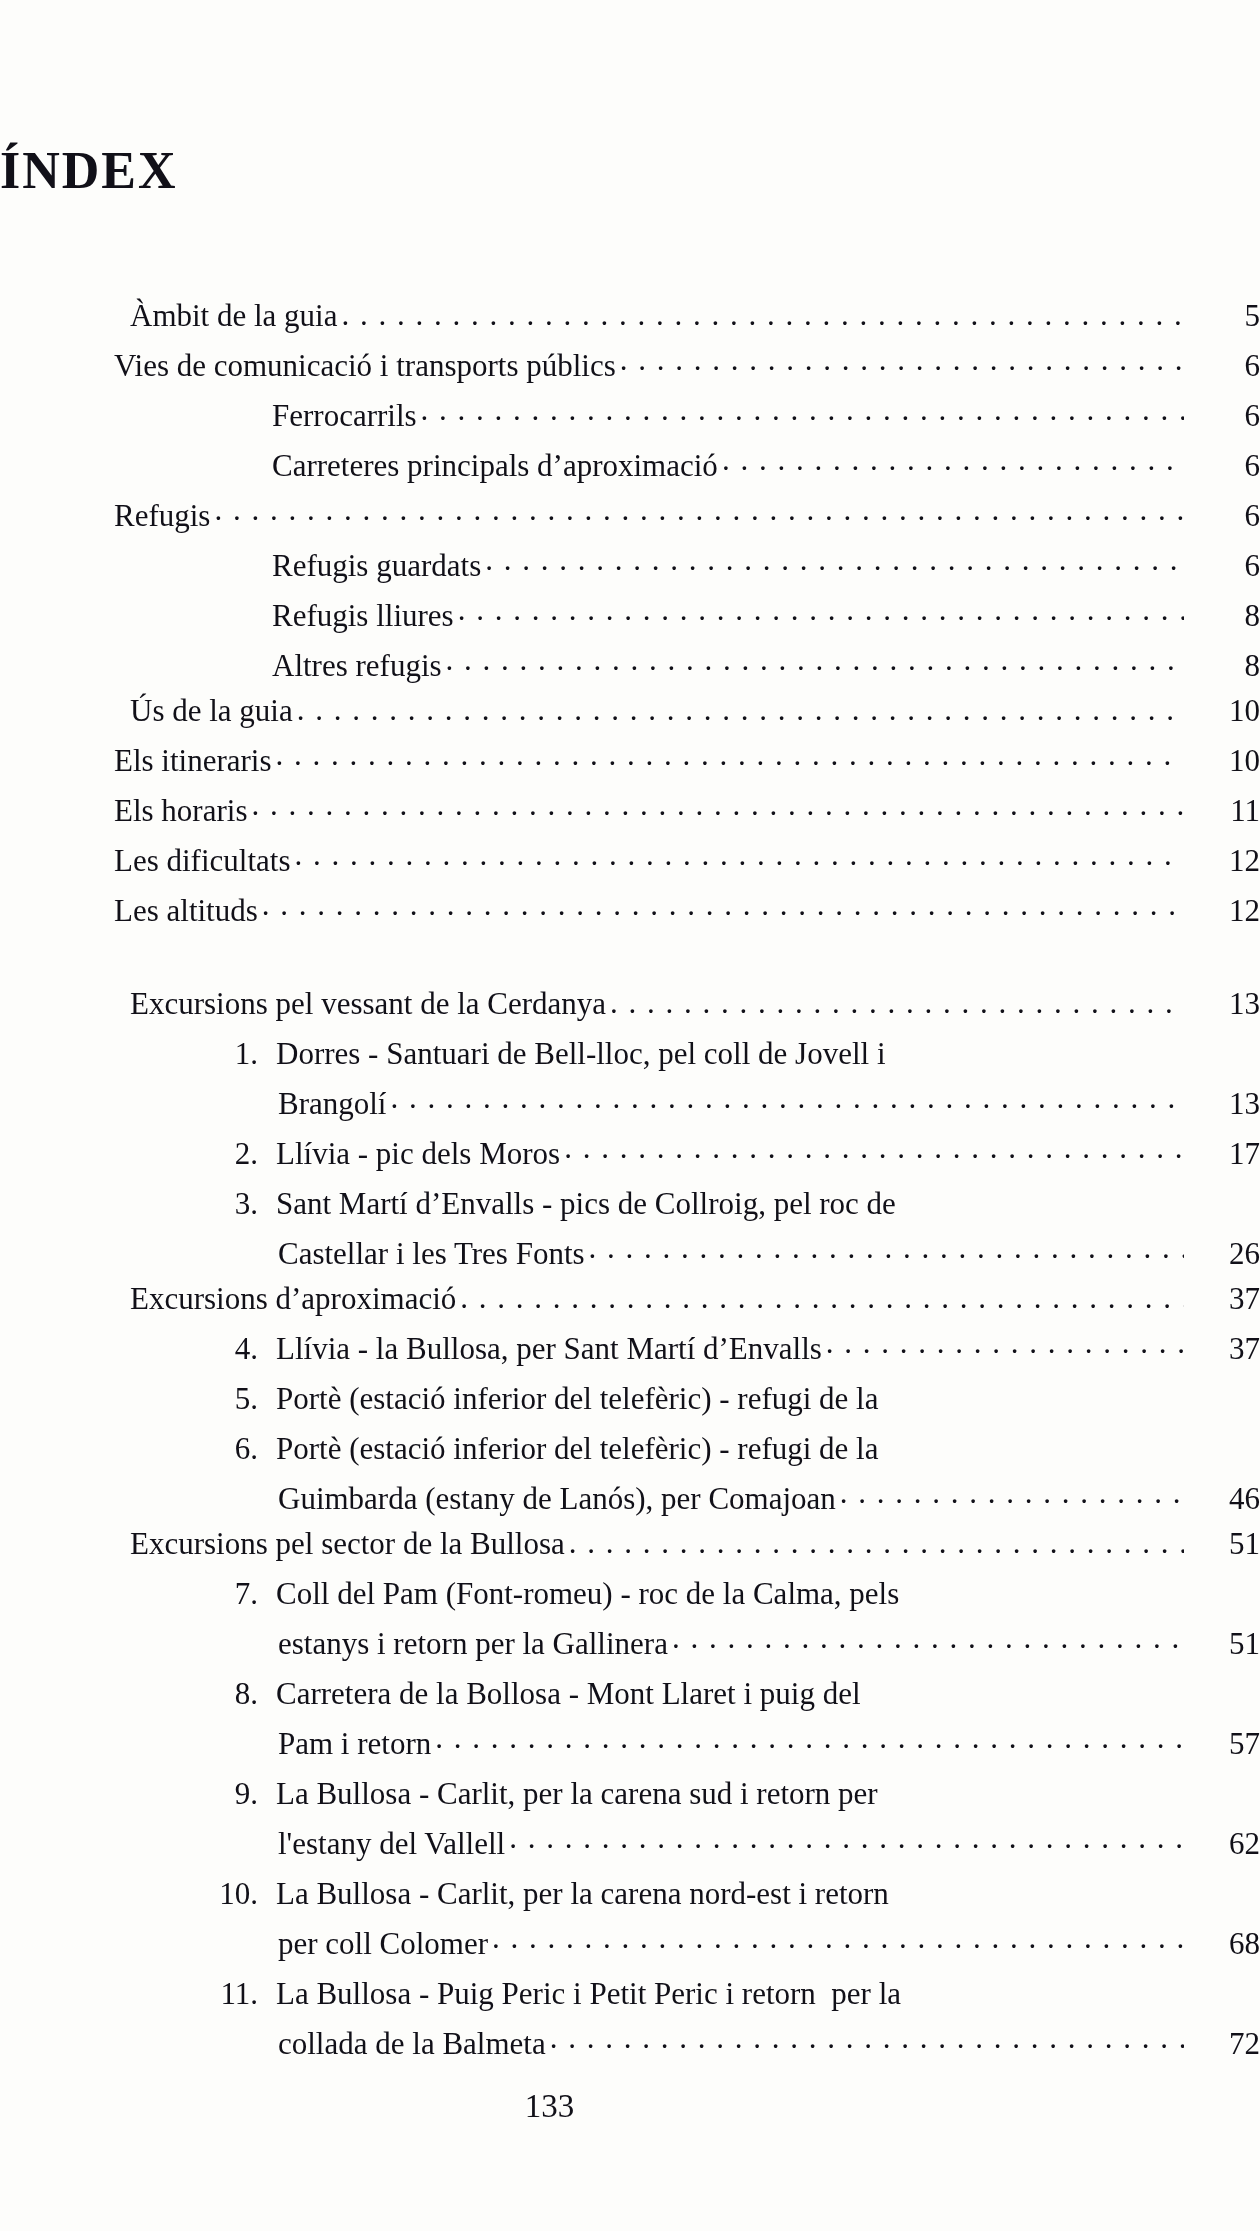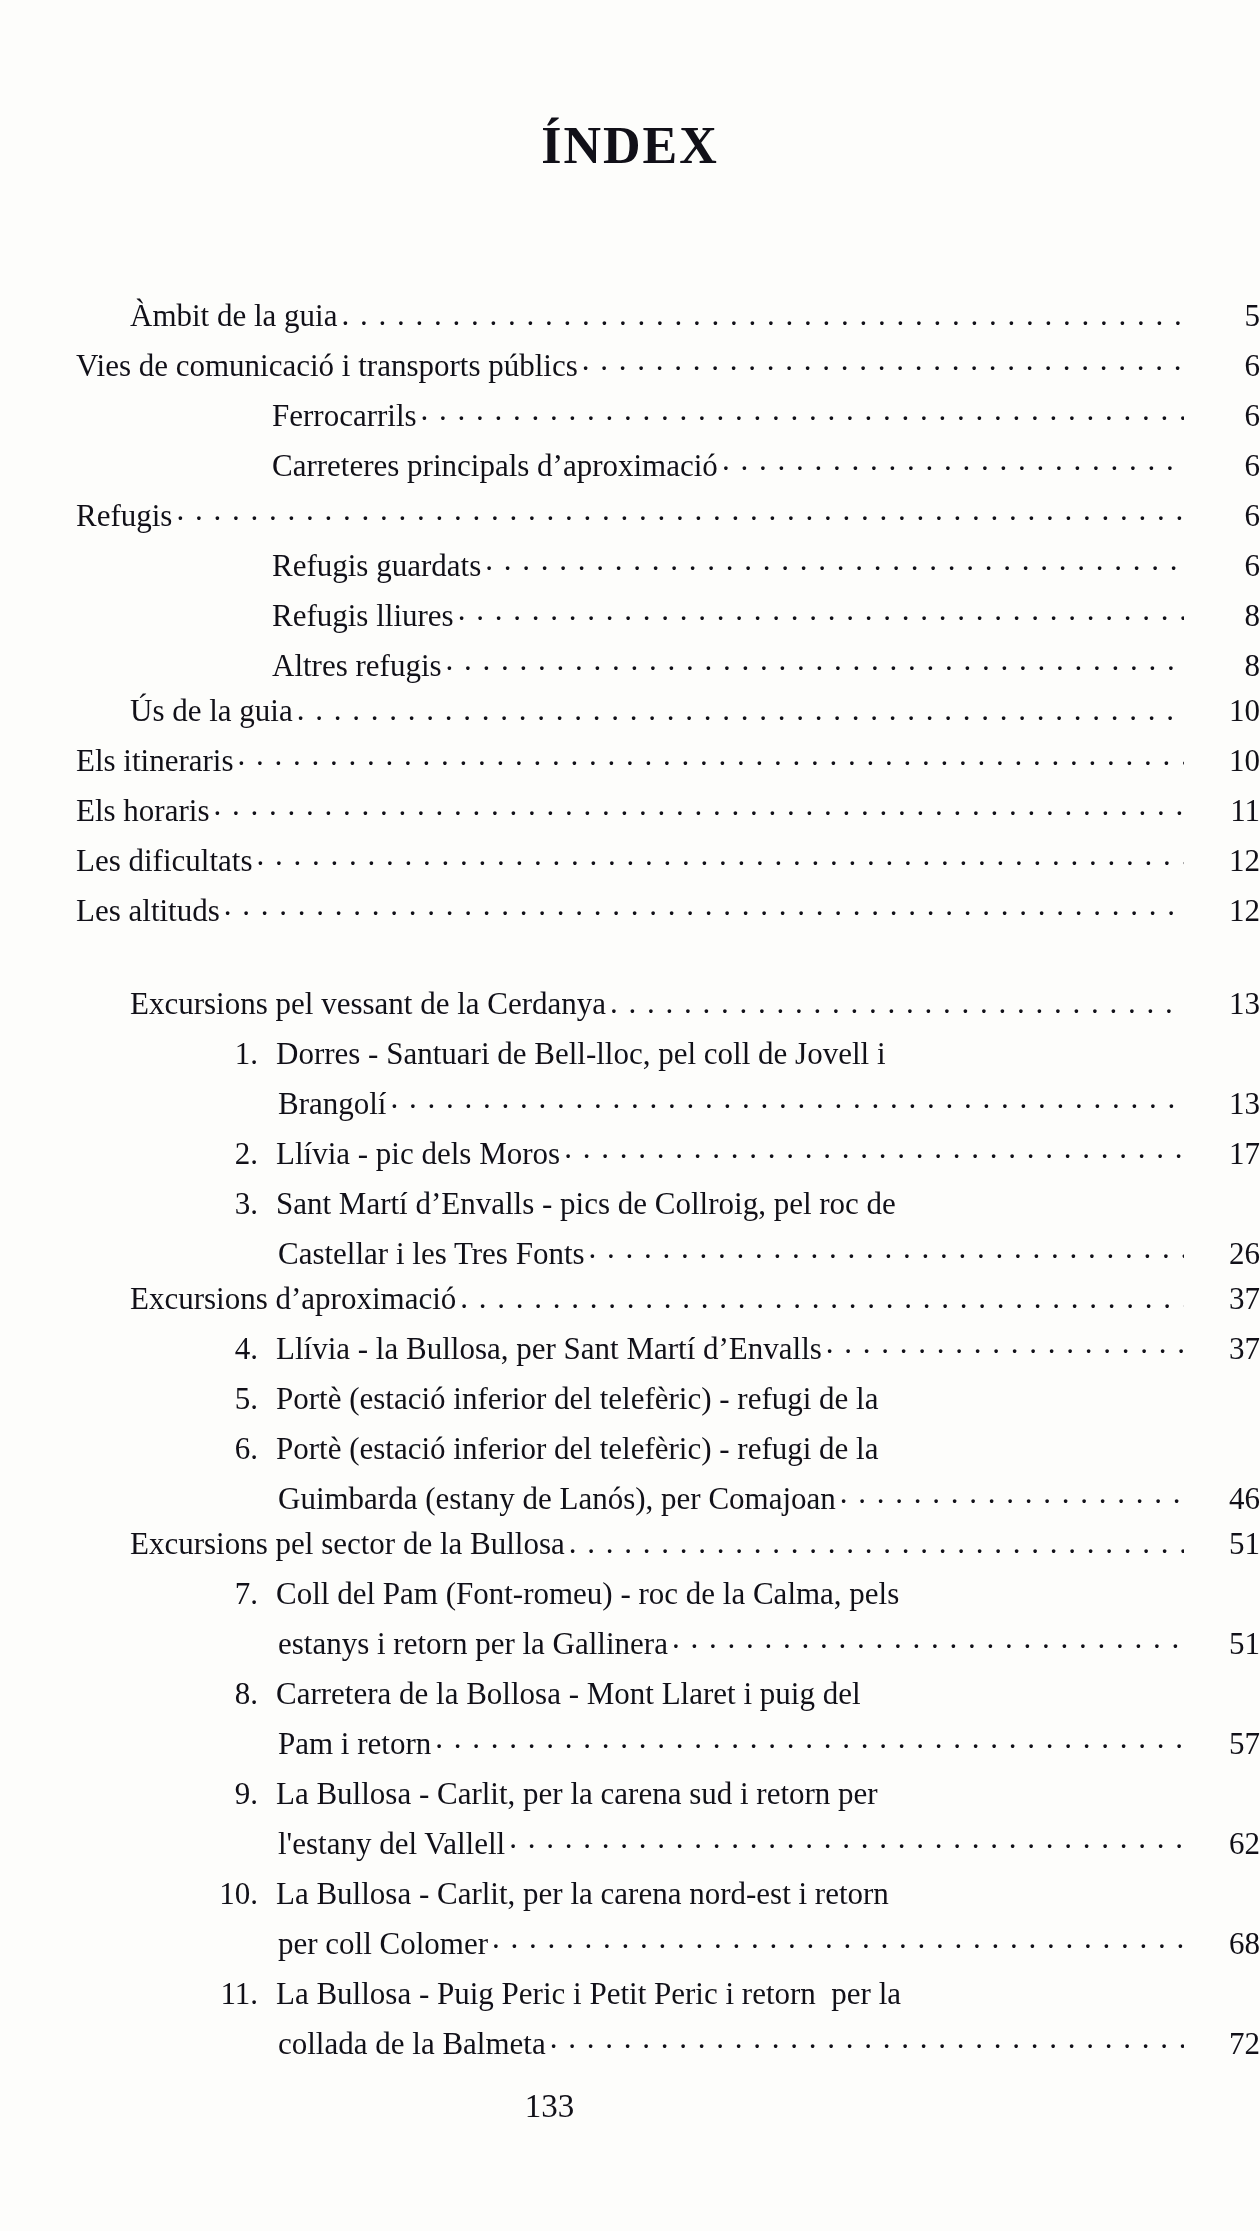--- a/index.html
+++ b/index.html
@@ -18,24 +18,23 @@
 
   .page {
     position: absolute;
     inset: 0;
     background: #fdfdfb;
   }
 
   
   .toc-title {
     position: absolute;
-    top: 120px;
+    top: 145px;
     left: 0;
     width: 1260px;
-    text-align: center;
     font-size: 52px;
     font-weight: bold;
     letter-spacing: 2px;
     line-height: 1;
   }
 
   
   .toc {
     position: absolute;
     top: 300px;
@@ -48,21 +47,21 @@
     align-items: baseline;
     font-size: 31px;
     line-height: 1.0;
     padding: 0;
     margin: 0 0 14px 0;
     position: relative;
   }
 
   
   .lvl0 { padding-left: 130px; align-items: flex-end; }
-  .lvl1 { padding-left: 76px; }
+  .lvl1 { padding-left: 114px; }
   .lvl2 { padding-left: 272px; }
 
   
   .entry.numbered { padding-left: 196px; }
 
   .num {
     flex: 0 0 auto;
     width: 62px;
     text-align: right;
     padding-right: 18px;

